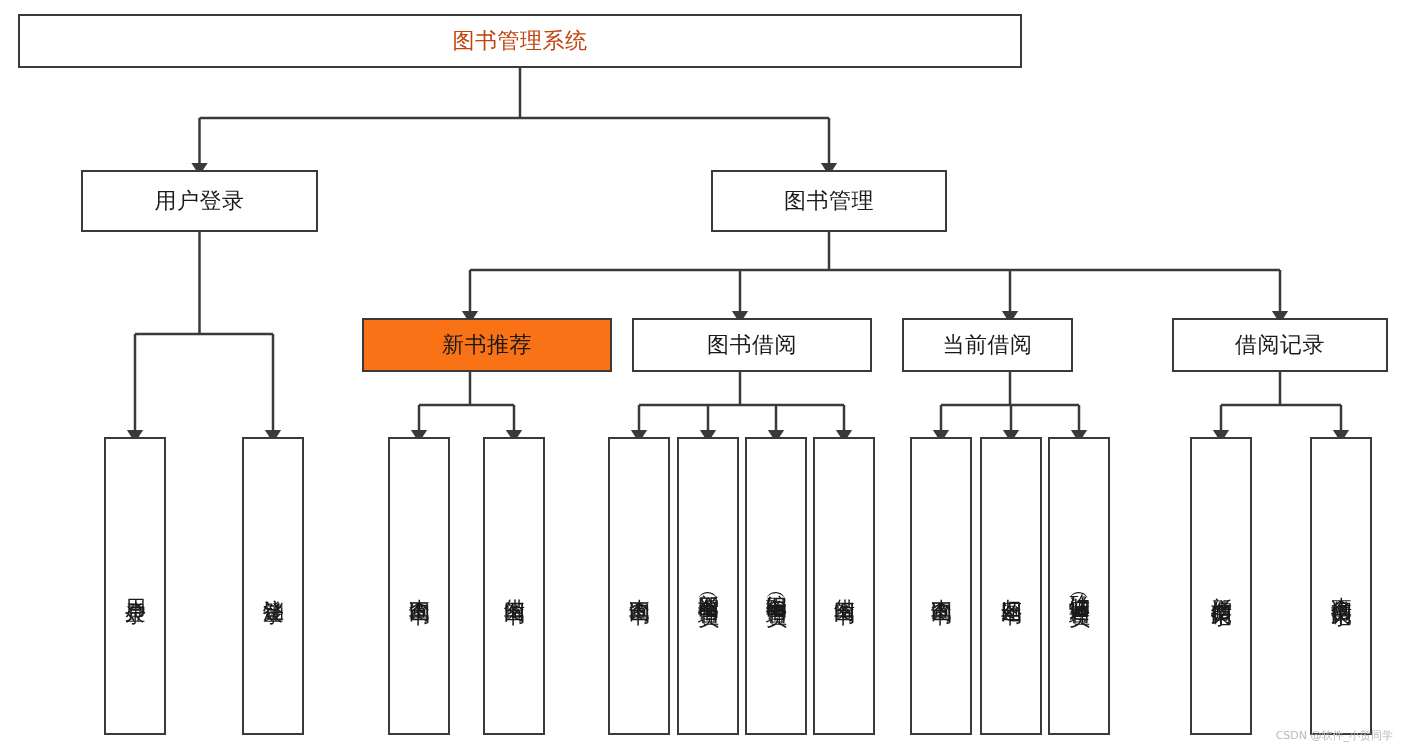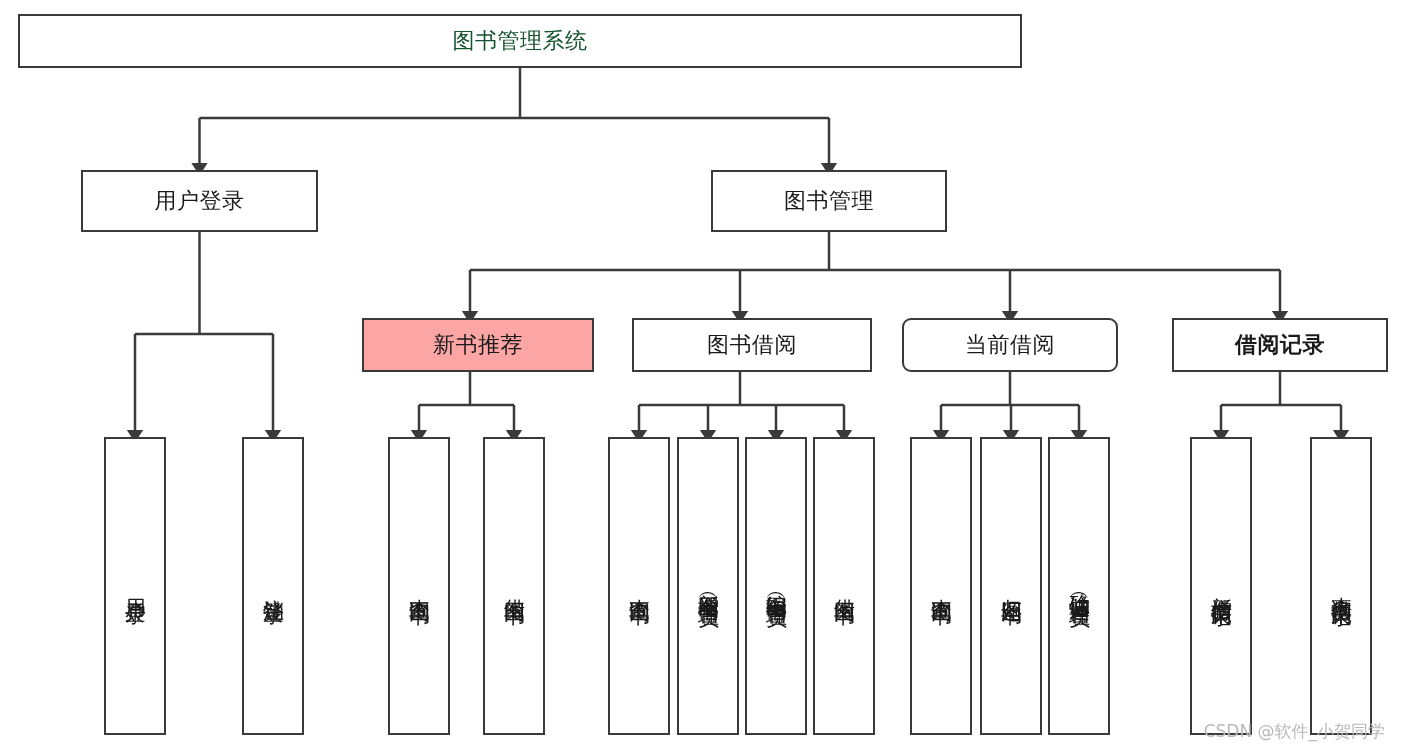--- a/index.html
+++ b/index.html
@@ -45,23 +45,23 @@
   }
   .node.vertical .node-label {
     writing-mode: vertical-rl;
     text-orientation: upright;
     font-size: 21px;
     letter-spacing: 2px;
     line-height: 1;
   }
   .watermark {
     position: absolute;
-    right: 20px;
+    right: 12px;
     bottom: 4px;
-    font-size: 17px;
+    font-size: 11px;
     color: #b9b9b9;
     z-index: 5;
     white-space: nowrap;
   }
 </style>
 </head>
 <body>
 
 <div id="diagram-root">
   <svg class="edges" viewBox="0 0 1405 747" preserveAspectRatio="none">
@@ -102,39 +102,39 @@
         <path d="M1079,405 L1079,435" stroke="#3a3a3a" stroke-width="2.5" fill="none" marker-end="url(#arrowhead)"></path>
         <path d="M1280,372 L1280,405" stroke="#3a3a3a" stroke-width="2.5" fill="none"></path>
         <path d="M1221,405 L1341,405" stroke="#3a3a3a" stroke-width="2.5" fill="none"></path>
         <path d="M1221,405 L1221,435" stroke="#3a3a3a" stroke-width="2.5" fill="none" marker-end="url(#arrowhead)"></path>
         <path d="M1341,405 L1341,435" stroke="#3a3a3a" stroke-width="2.5" fill="none" marker-end="url(#arrowhead)"></path>
       </g>
   </svg>
 
   <div id="node-layer">
       <div class="node" id="node-root" style="left: 18px; top: 14px; width: 1004px; height: 54px; border-color: rgb(58, 58, 58); background: rgb(255, 255, 255);">
-        <span class="node-label" style="color: #14532d;">图书管理系统</span>
+        <span class="node-label" style="color: #c2410c;">图书管理系统</span>
       </div>
       <div class="node" id="node-login" style="left: 81px; top: 170px; width: 237px; height: 62px; border-color: rgb(58, 58, 58); background: rgb(255, 255, 255);">
         <span class="node-label" style="color: rgb(26, 26, 26);">用户登录</span>
       </div>
       <div class="node" id="node-bookmgmt" style="left: 711px; top: 170px; width: 236px; height: 62px; border-color: rgb(58, 58, 58); background: rgb(255, 255, 255); text-align: right;">
         <span class="node-label" style="color: rgb(26, 26, 26);">图书管理</span>
       </div>
-      <div class="node" id="node-newbook" style="left: 362px; top: 318px; width: 232px; height: 54px; border-color: rgb(58, 58, 58); background: #fca5a5;">
+      <div class="node" id="node-newbook" style="left: 362px; top: 318px; width: 250px; height: 54px; border-color: rgb(58, 58, 58); background: #f97316;">
         <span class="node-label" style="color: rgb(26, 26, 26);">新书推荐</span>
       </div>
       <div class="node" id="node-borrow" style="left: 632px; top: 318px; width: 240px; height: 54px; border-color: rgb(58, 58, 58); background: rgb(255, 255, 255);">
         <span class="node-label" style="color: rgb(26, 26, 26);">图书借阅</span>
       </div>
-      <div class="node" id="node-current" style="left: 902px; top: 318px; width: 216px; height: 54px; border-color: rgb(58, 58, 58); background: rgb(255, 255, 255); border-radius: 9px;">
+      <div class="node" id="node-current" style="left: 902px; top: 318px; width: 171px; height: 54px; border-color: rgb(58, 58, 58); background: rgb(255, 255, 255);">
         <span class="node-label" style="color: rgb(26, 26, 26);">当前借阅</span>
       </div>
       <div class="node" id="node-records" style="left: 1172px; top: 318px; width: 216px; height: 54px; border-color: rgb(58, 58, 58); background: rgb(255, 255, 255);">
-        <span class="node-label" style="color: rgb(26, 26, 26); font-weight: bold;">借阅记录</span>
+        <span class="node-label" style="color: rgb(26, 26, 26);">借阅记录</span>
       </div>
       <div class="node vertical" id="node-leaf-login-1" style="left: 104px; top: 437px; width: 62px; height: 298px; border-color: rgb(58, 58, 58); background: rgb(255, 255, 255);">
         <span class="node-label" style="color: rgb(26, 26, 26);">用户登录</span>
       </div>
       <div class="node vertical" id="node-leaf-login-2" style="left: 242px; top: 437px; width: 62px; height: 298px; border-color: rgb(58, 58, 58); background: rgb(255, 255, 255);">
         <span class="node-label" style="color: rgb(26, 26, 26);">注销登录</span>
       </div>
       <div class="node vertical" id="node-leaf-new-1" style="left: 388px; top: 437px; width: 62px; height: 298px; border-color: rgb(58, 58, 58); background: rgb(255, 255, 255);">
         <span class="node-label" style="color: rgb(26, 26, 26);">查询图书</span>
       </div>

